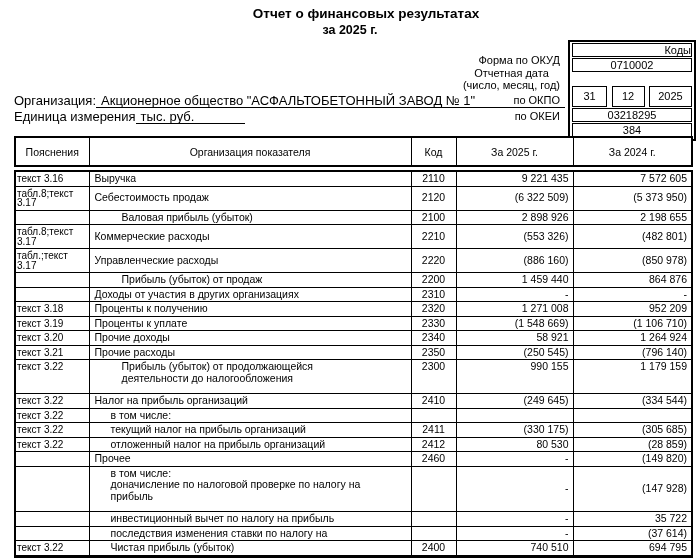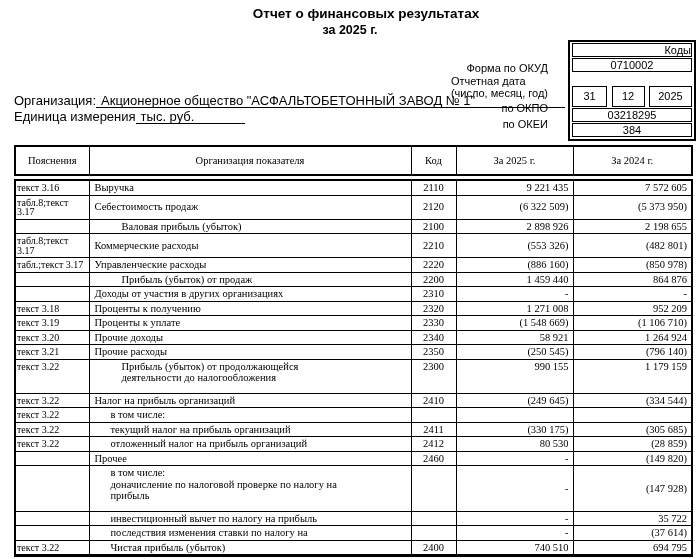--- a/index.html
+++ b/index.html
@@ -27,32 +27,31 @@
   }
   .cb-row.first { margin-top:0;text-align:right; }
   .cb-date { display:flex; justify-content:space-between; margin-top:14px; margin-bottom:1px; }
   .cb-date .cb-cell {
     border:1px solid #000; text-align:center; font-size:11px;
     line-height:19px; height:19px;
   }
   .cb-cell.day { width:33px; } .cb-cell.month { width:31px; } .cb-cell.year { width:41px; }
   
   .form-label {
-    position:absolute; right:152px; text-align:left; font-size:11px; line-height:12px;
+    position:absolute; right:140px; text-align:center; font-size:11px; line-height:12px;
     white-space:pre-line;
-    margin-top:8px;
   }
   
   .meta-line { position:absolute; left:14px; display:flex; font-size:13px; line-height:13px; }
   .meta-label { white-space:nowrap; }
   .meta-value { border-bottom:1px solid #000; padding:0 2px 0 5px; white-space:nowrap; }
   .org-value { width:462px; }
   .unit-value { width:102px; }
   
-  .tbl-wrap { position:absolute; left:14px; top:145px; width:677px;font-family:Liberation Serif, serif; }
+  .tbl-wrap { position:absolute; left:14px; top:136px; width:677px; }
   table { border-collapse:collapse; table-layout:fixed; width:677px; background:#fff; }
   table.head-tbl { border:2px solid #000; }
   table.body-tbl { border:2px solid #000; margin-top:3px; }
   col.c-note { width:74px; } col.c-name { width:322px; } col.c-code { width:45px; }
   col.c-v1 { width:117px; } col.c-v2 { width:119px; }
   th {
     border:1px solid #000; font-weight:normal; font-size:10.5px;
     text-align:center; height:27px; vertical-align:middle; padding:0 2px;
   }
   td { border:1px solid #000; font-size:10.5px; line-height:11.5px; padding:1px 3px; vertical-align:middle; }

